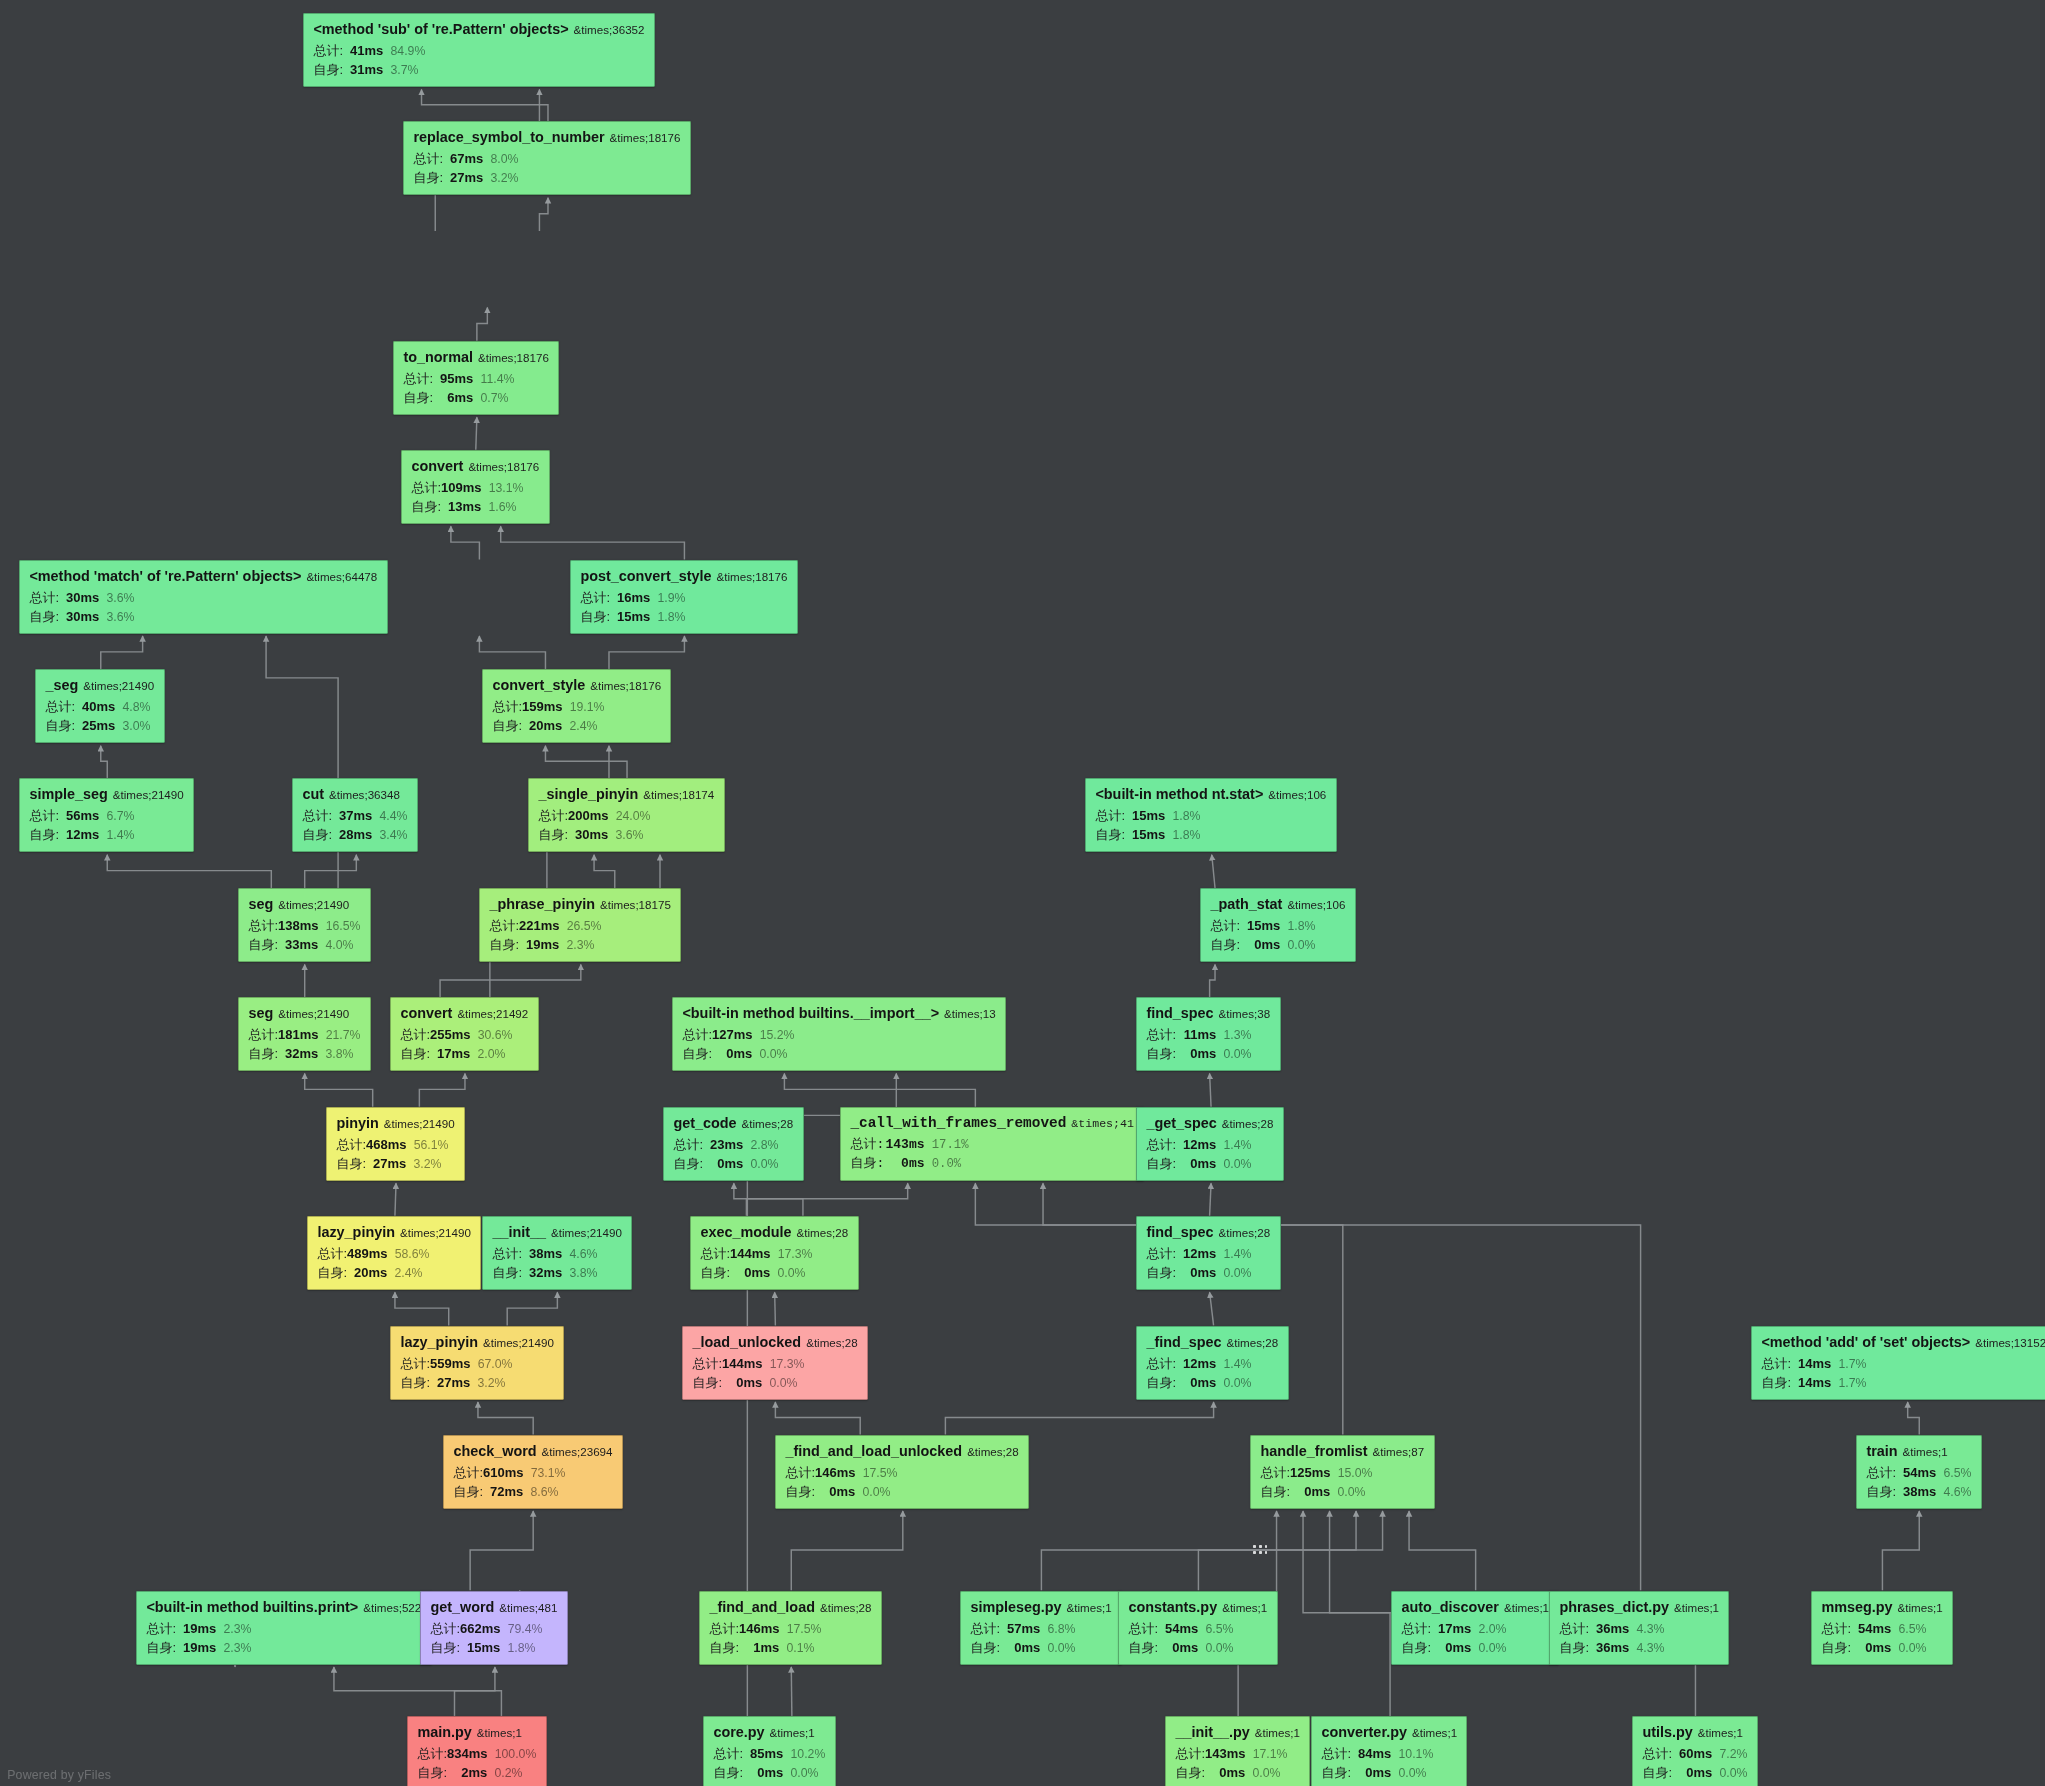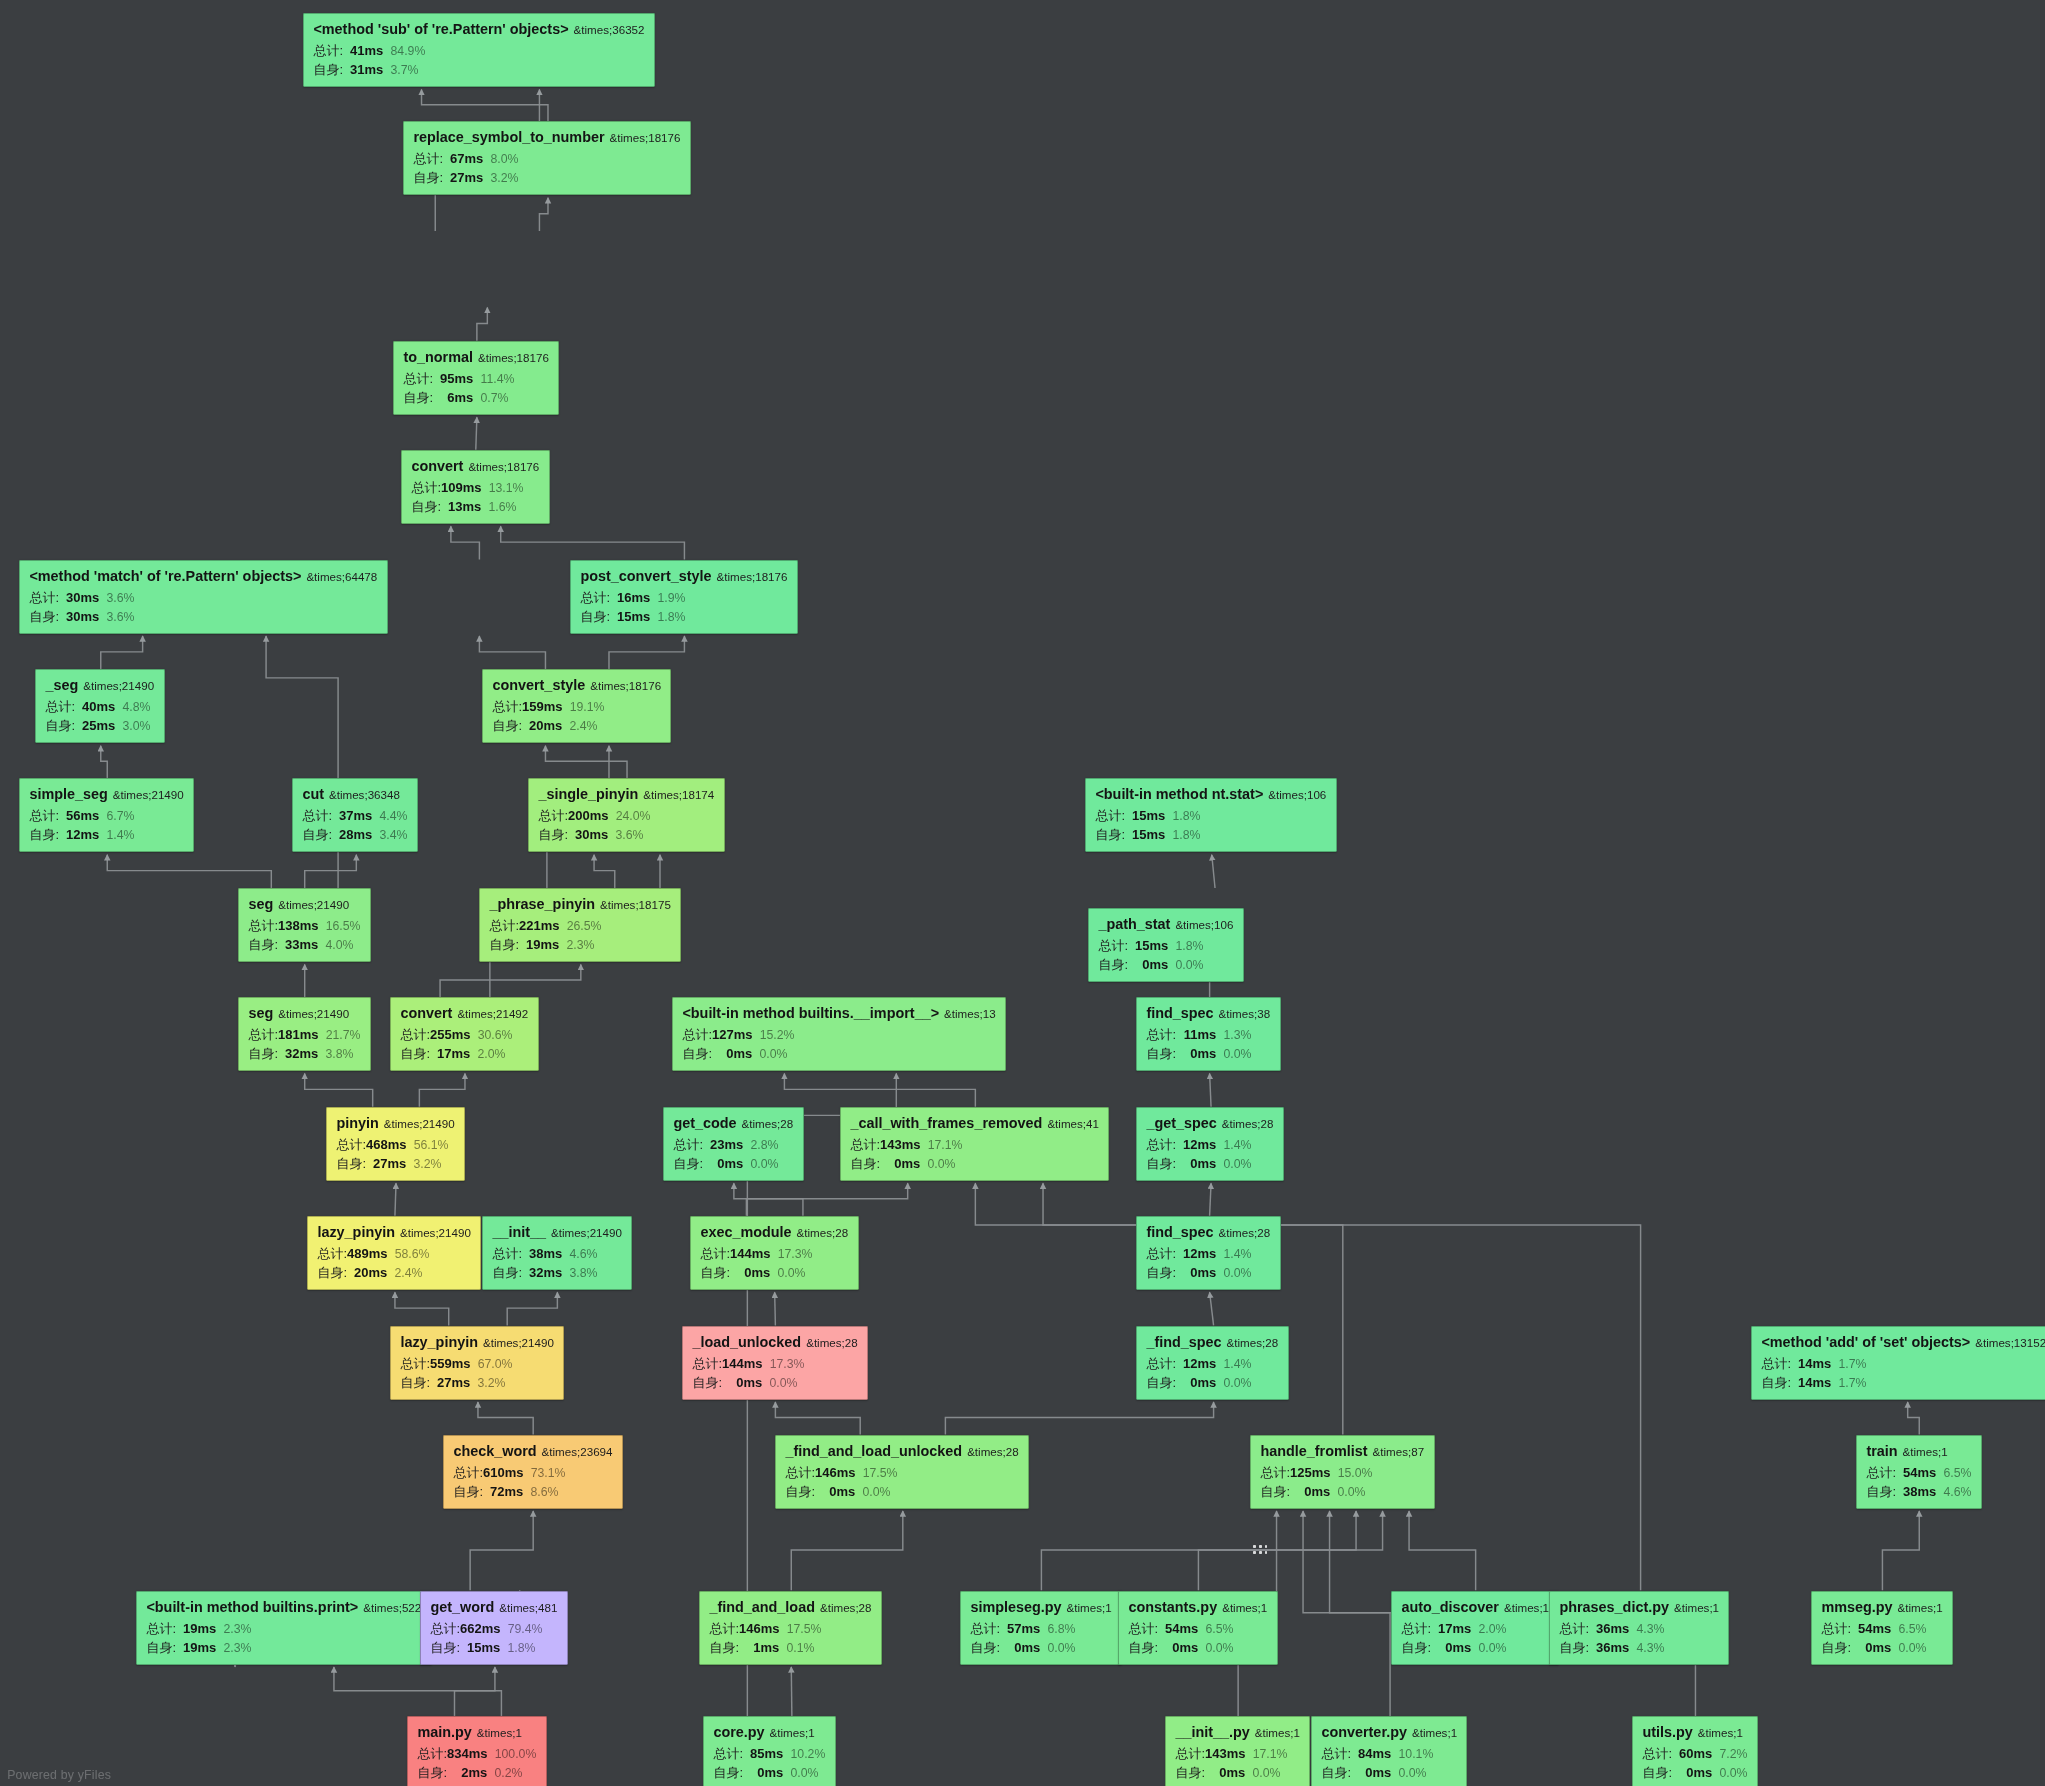--- a/index.html
+++ b/index.html
@@ -170,21 +170,21 @@
       <div class="node" id="n-seg1" style="left: 238px; top: 888px; background: rgb(141, 236, 138);">
         <div class="node-title"><span class="fn">seg</span><span class="cnt">&amp;times;21490</span></div>
         <div class="node-row"><span class="lbl">总计:</span><span class="val">138ms</span><span class="pct">16.5%</span></div>
         <div class="node-row"><span class="lbl">自身:</span><span class="val">33ms</span><span class="pct">4.0%</span></div>
       </div>
       <div class="node" id="n-phrase_pinyin" style="left: 479px; top: 888px; background: rgb(166, 238, 124);">
         <div class="node-title"><span class="fn">_phrase_pinyin</span><span class="cnt">&amp;times;18175</span></div>
         <div class="node-row"><span class="lbl">总计:</span><span class="val">221ms</span><span class="pct">26.5%</span></div>
         <div class="node-row"><span class="lbl">自身:</span><span class="val">19ms</span><span class="pct">2.3%</span></div>
       </div>
-      <div class="node" id="n-path_stat" style="left: 1088px; top: 888px; background: rgb(112, 233, 156); margin-top: 20px;">
+      <div class="node" id="n-path_stat" style="left: 1200px; top: 888px; background: rgb(112, 233, 156);">
         <div class="node-title"><span class="fn">_path_stat</span><span class="cnt">&amp;times;106</span></div>
         <div class="node-row"><span class="lbl">总计:</span><span class="val">15ms</span><span class="pct">1.8%</span></div>
         <div class="node-row"><span class="lbl">自身:</span><span class="val">0ms</span><span class="pct">0.0%</span></div>
       </div>
       <div class="node" id="n-seg2" style="left: 238px; top: 997px; background: rgb(153, 238, 131);">
         <div class="node-title"><span class="fn">seg</span><span class="cnt">&amp;times;21490</span></div>
         <div class="node-row"><span class="lbl">总计:</span><span class="val">181ms</span><span class="pct">21.7%</span></div>
         <div class="node-row"><span class="lbl">自身:</span><span class="val">32ms</span><span class="pct">3.8%</span></div>
       </div>
       <div class="node" id="n-convert2" style="left: 390px; top: 997px; background: rgb(171, 239, 122);">
@@ -205,21 +205,21 @@
       <div class="node" id="n-pinyin" style="left: 326px; top: 1107px; background: rgb(238, 242, 115);">
         <div class="node-title"><span class="fn">pinyin</span><span class="cnt">&amp;times;21490</span></div>
         <div class="node-row"><span class="lbl">总计:</span><span class="val">468ms</span><span class="pct">56.1%</span></div>
         <div class="node-row"><span class="lbl">自身:</span><span class="val">27ms</span><span class="pct">3.2%</span></div>
       </div>
       <div class="node" id="n-get_code" style="left: 663px; top: 1107px; background: rgb(116, 233, 153);">
         <div class="node-title"><span class="fn">get_code</span><span class="cnt">&amp;times;28</span></div>
         <div class="node-row"><span class="lbl">总计:</span><span class="val">23ms</span><span class="pct">2.8%</span></div>
         <div class="node-row"><span class="lbl">自身:</span><span class="val">0ms</span><span class="pct">0.0%</span></div>
       </div>
-      <div class="node" id="n-cwfr" style="left: 840px; top: 1107px; background: rgb(145, 237, 135);">
+      <div class="node" id="n-cwfr" style="left: 840px; top: 1107px; background: rgb(145, 237, 135); font-family: Liberation Mono, monospace;">
         <div class="node-title"><span class="fn">_call_with_frames_removed</span><span class="cnt">&amp;times;41</span></div>
         <div class="node-row"><span class="lbl">总计:</span><span class="val">143ms</span><span class="pct">17.1%</span></div>
         <div class="node-row"><span class="lbl">自身:</span><span class="val">0ms</span><span class="pct">0.0%</span></div>
       </div>
       <div class="node" id="n-get_spec" style="left: 1136px; top: 1107px; background: rgb(112, 233, 156);">
         <div class="node-title"><span class="fn">_get_spec</span><span class="cnt">&amp;times;28</span></div>
         <div class="node-row"><span class="lbl">总计:</span><span class="val">12ms</span><span class="pct">1.4%</span></div>
         <div class="node-row"><span class="lbl">自身:</span><span class="val">0ms</span><span class="pct">0.0%</span></div>
       </div>
       <div class="node" id="n-lazy1" style="left: 307px; top: 1216px; background: rgb(241, 241, 114);">

